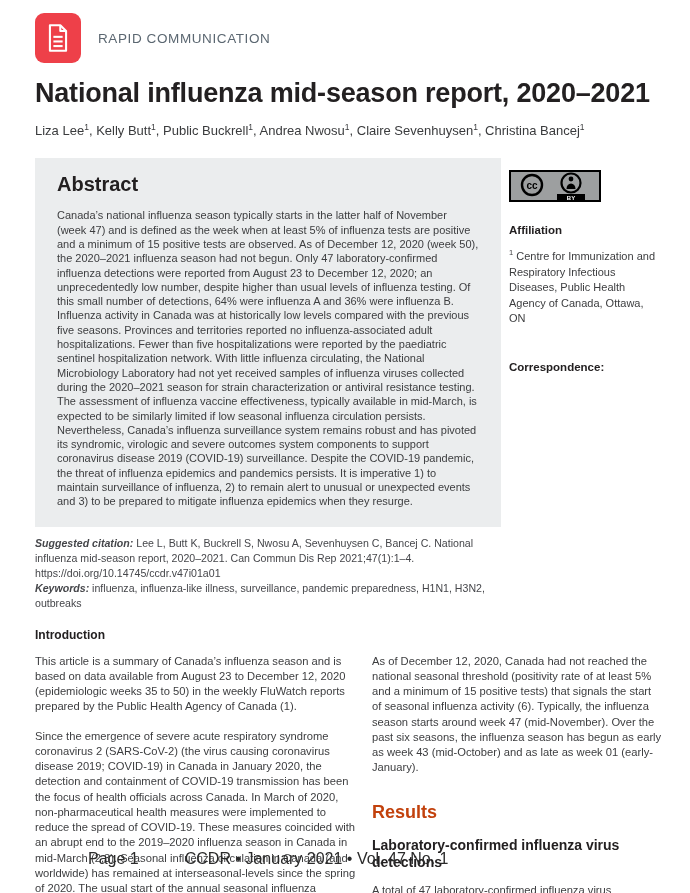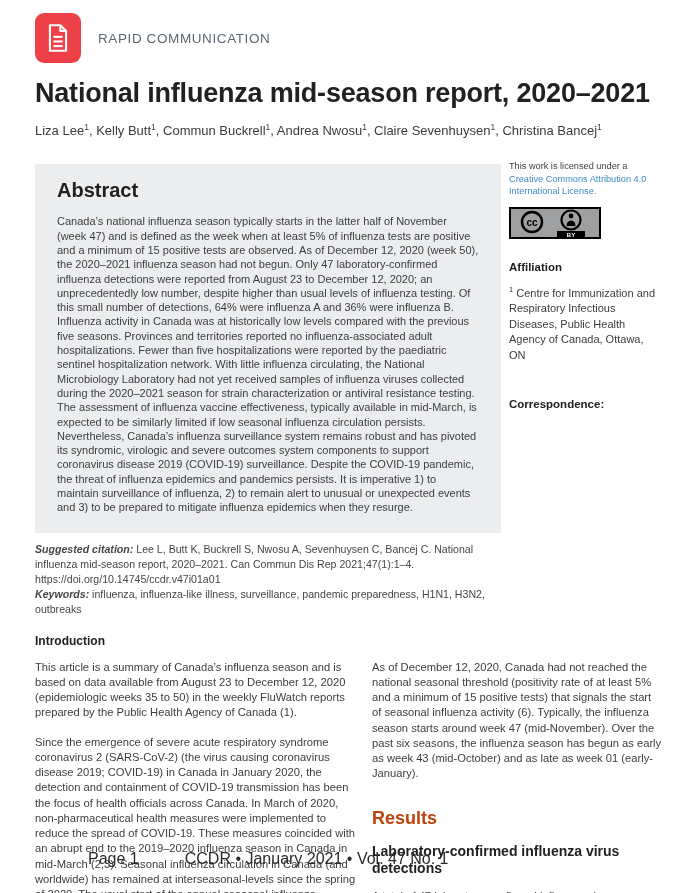--- a/index.html
+++ b/index.html
@@ -27,21 +27,21 @@
   
   h1.title {
     margin:15px 35px 0 35px; font-size:27px; line-height:1.15;
     font-weight:700; color:#232021; letter-spacing:-0.2px;
   }
   .authors { margin:13px 35px 0 35px; font-size:13px; color:#3a3b3d; }
   .authors sup { font-size:8.5px; }
 
   
   .main-row { display:flex; margin:20px 27px 0 35px; align-items:flex-start; }
-  .left-col { width:466px; flex:0 0 auto;margin-top:6px; }
+  .left-col { width:466px; flex:0 0 auto; }
   .sidebar { width:154px; margin-left:8px; flex:0 0 auto; padding-top:2px; }
 
   .abstract-box { background:#ebedee; padding:15px 22px 18px 22px; }
   .abstract-box h2 { font-size:20px; font-weight:700; color:#232021; margin-bottom:12px; }
   .abstract-box p { font-size:11px; line-height:1.3; color:#3c3d3f; }
 
   .citation-block { margin-top:9px; font-size:10.6px; line-height:1.42; color:#45464a; }
   .lead-bi { font-weight:700; font-style:italic; }
 
   
@@ -85,39 +85,36 @@
         <line x1="7" y1="12" x2="15" y2="12" stroke="#ffffff" stroke-width="1.8"></line>
         <line x1="7" y1="16" x2="15" y2="16" stroke="#ffffff" stroke-width="1.8"></line>
         <line x1="7" y1="20" x2="15" y2="20" stroke="#ffffff" stroke-width="1.8"></line>
       </svg>
     </div>
     <div class="category-label">RAPID COMMUNICATION</div>
   </div>
 
   <h1 class="title">National influenza mid-season report, 2020–2021</h1>
   <div class="authors">
-    <span><span>Liza Lee</span><sup>1</sup><span>, </span></span><span><span>Kelly Butt</span><sup>1</sup><span>, </span></span><span><span>Commun Buckrell</span><sup>1</sup><span>, </span></span><span><span>Andrea Nwosu</span><sup>1</sup><span>, </span></span><span><span>Claire Sevenhuysen</span><sup>1</sup><span>, </span></span><span><span>Christina Bancej</span><sup>1</sup><span></span></span>
+    <span><span>Liza Lee</span><sup>1</sup><span>, </span></span><span><span>Kelly Butt</span><sup>1</sup><span>, </span></span><span><span>Public Buckrell</span><sup>1</sup><span>, </span></span><span><span>Andrea Nwosu</span><sup>1</sup><span>, </span></span><span><span>Claire Sevenhuysen</span><sup>1</sup><span>, </span></span><span><span>Christina Bancej</span><sup>1</sup><span></span></span>
   </div>
 
   <div class="main-row">
     <div class="left-col">
       <div class="abstract-box">
         <h2>Abstract</h2>
         <p>Canada’s national influenza season typically starts in the latter half of November (week 47) and is defined as the week when at least 5% of influenza tests are positive and a minimum of 15 positive tests are observed. As of December 12, 2020 (week 50), the 2020–2021 influenza season had not begun. Only 47 laboratory-confirmed influenza detections were reported from August 23 to December 12, 2020; an unprecedentedly low number, despite higher than usual levels of influenza testing. Of this small number of detections, 64% were influenza A and 36% were influenza B. Influenza activity in Canada was at historically low levels compared with the previous five seasons. Provinces and territories reported no influenza-associated adult hospitalizations. Fewer than five hospitalizations were reported by the paediatric sentinel hospitalization network. With little influenza circulating, the National Microbiology Laboratory had not yet received samples of influenza viruses collected during the 2020–2021 season for strain characterization or antiviral resistance testing. The assessment of influenza vaccine effectiveness, typically available in mid-March, is expected to be similarly limited if low seasonal influenza circulation persists. Nevertheless, Canada’s influenza surveillance system remains robust and has pivoted its syndromic, virologic and severe outcomes system components to support coronavirus disease 2019 (COVID-19) surveillance. Despite the COVID-19 pandemic, the threat of influenza epidemics and pandemics persists. It is imperative 1) to maintain surveillance of influenza, 2) to remain alert to unusual or unexpected events and 3) to be prepared to mitigate influenza epidemics when they resurge.</p>
       </div>
       <div class="citation-block">
         <span class="lead-bi">Suggested citation:</span><span> Lee L, Butt K, Buckrell S, Nwosu A, Sevenhuysen C, Bancej C. National influenza mid-season report, 2020–2021. Can Commun Dis Rep 2021;47(1):1–4. https://doi.org/10.14745/ccdr.v47i01a01</span><br>
         <span class="lead-bi">Keywords:</span><span> influenza, influenza-like illness, surveillance, pandemic preparedness, H1N1, H3N2, outbreaks</span>
       </div>
     </div>
 
     <div class="sidebar">
-      <div class="license-text">
-        <span>This work is licensed under a </span><a href="#">Creative Commons Attribution 4.0 International License.</a>
-      </div>
       <svg class="cc-badge" width="92" height="32" viewBox="0 0 92 32">
         <rect x="1" y="1" width="90" height="30" fill="#9d9fa0" stroke="#000000" stroke-width="2"></rect>
         <circle cx="23" cy="15" r="10" fill="none" stroke="#000000" stroke-width="2.4"></circle>
         <text x="23" y="19" font-size="10" font-weight="bold" text-anchor="middle" fill="#000000" font-family="Liberation Sans, sans-serif">cc</text>
         <circle cx="62" cy="13" r="9.5" fill="none" stroke="#000000" stroke-width="2.2"></circle>
         <circle cx="62" cy="9" r="2.4" fill="#000000"></circle>
         <path d="M57.5 19 a4.5 5.5 0 0 1 9 0 z" fill="#000000"></path>
         <rect x="48" y="24" width="28" height="7" fill="#000000"></rect>
         <text x="62" y="30" font-size="6" font-weight="bold" text-anchor="middle" fill="#ffffff" font-family="Liberation Sans, sans-serif">BY</text>
       </svg>

